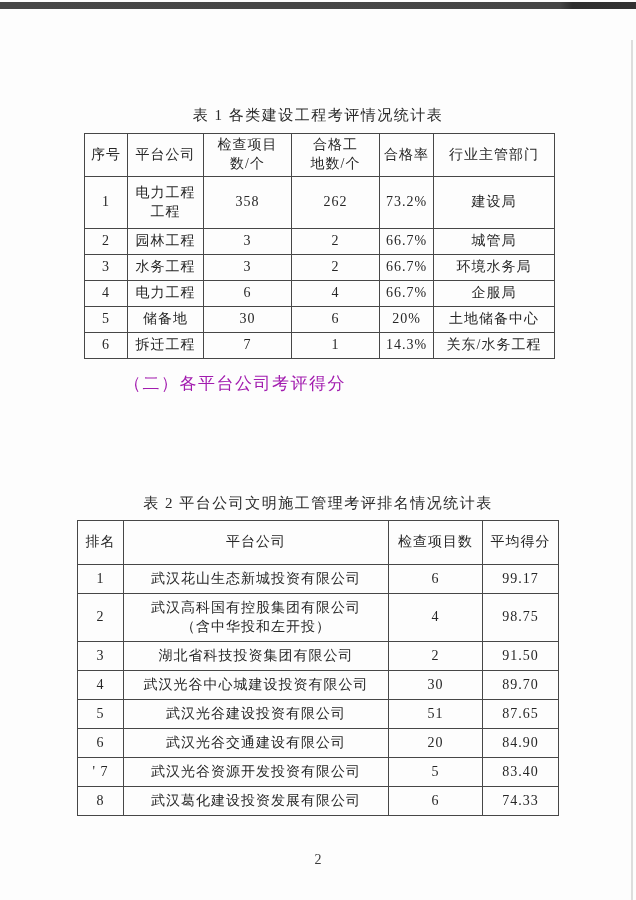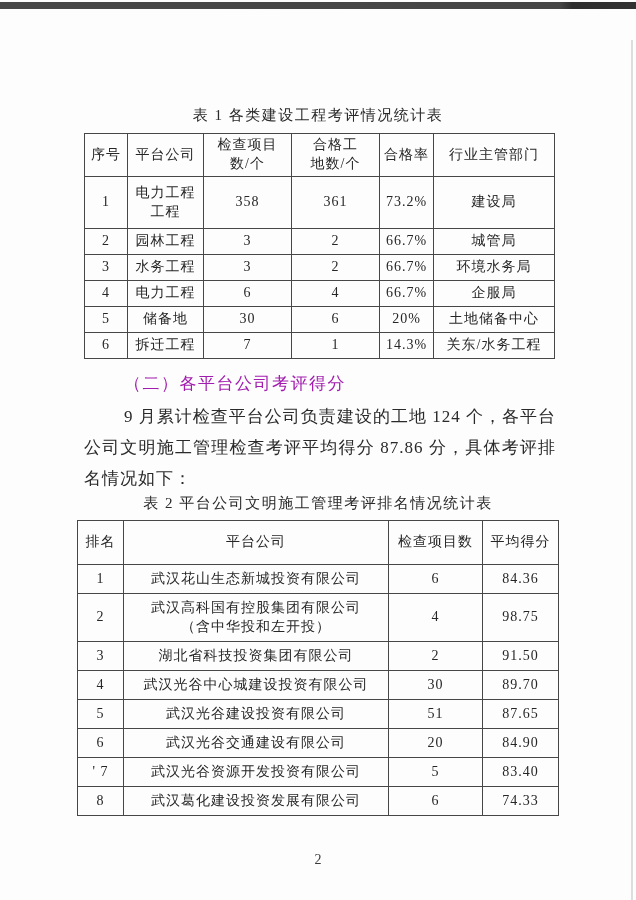--- a/index.html
+++ b/index.html
@@ -118,21 +118,21 @@
       <th>合格工
 地数/个</th>
       <th>合格率</th>
       <th>行业主管部门</th>
     </tr>
     <tr class="tall">
       <td>1</td>
       <td>电力工程
 工程</td>
       <td>358</td>
-      <td>361</td>
+      <td>262</td>
       <td>73.2%</td>
       <td>建设局</td>
     </tr>
     <tr class="std">
       <td>2</td>
       <td>园林工程</td>
       <td>3</td>
       <td>2</td>
       <td>66.7%</td>
       <td>城管局</td>
@@ -166,21 +166,20 @@
       <td>拆迁工程</td>
       <td>7</td>
       <td>1</td>
       <td>14.3%</td>
       <td>关东/水务工程</td>
     </tr>
   </tbody>
     </table>
 
   <div class="section-heading">（二）各平台公司考评得分</div>
-  <div class="body-paragraph">9 月累计检查平台公司负责建设的工地 124 个，各平台公司文明施工管理检查考评平均得分 87.86 分，具体考评排名情况如下：</div>
 
   <div class="table-title" id="t2-title">表 2 平台公司文明施工管理考评排名情况统计表</div>
 
   <table id="table2">
     <colgroup>
       <col style="width:46px">
         <col style="width:265px">
         <col style="width:94px">
         <col style="width:76px">
     </colgroup>
@@ -188,21 +187,21 @@
         <tr class="hdr">
       <th>排名</th>
       <th>平台公司</th>
       <th>检查项目数</th>
       <th>平均得分</th>
     </tr>
     <tr class="std">
       <td>1</td>
       <td>武汉花山生态新城投资有限公司</td>
       <td>6</td>
-      <td>84.36</td>
+      <td>99.17</td>
     </tr>
     <tr class="tall">
       <td>2</td>
       <td>武汉高科国有控股集团有限公司
 （含中华投和左开投）</td>
       <td>4</td>
       <td>98.75</td>
     </tr>
     <tr class="std">
       <td>3</td>

